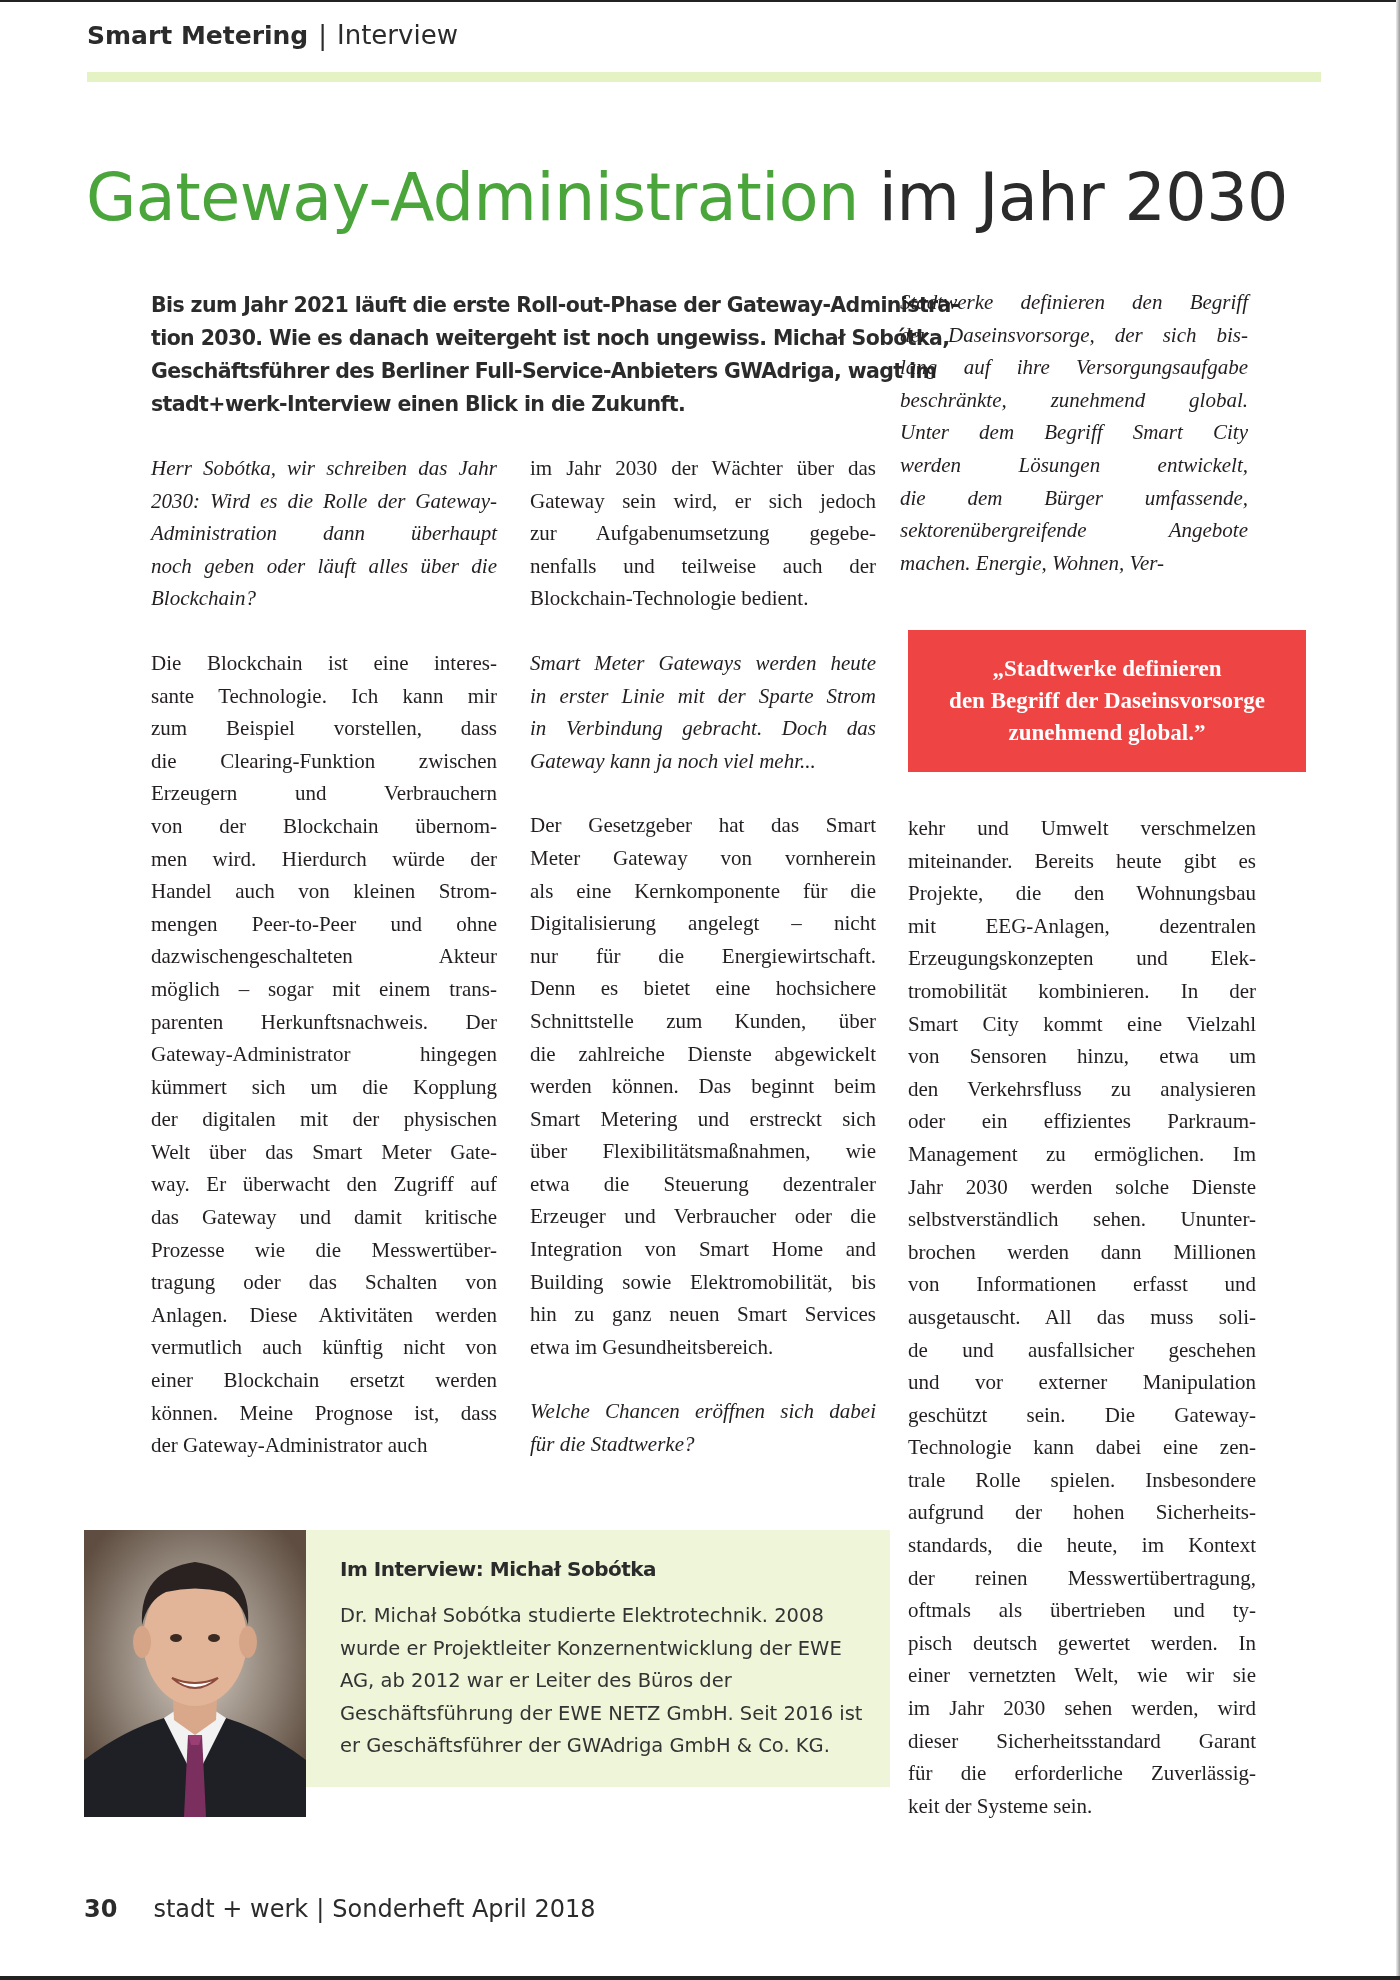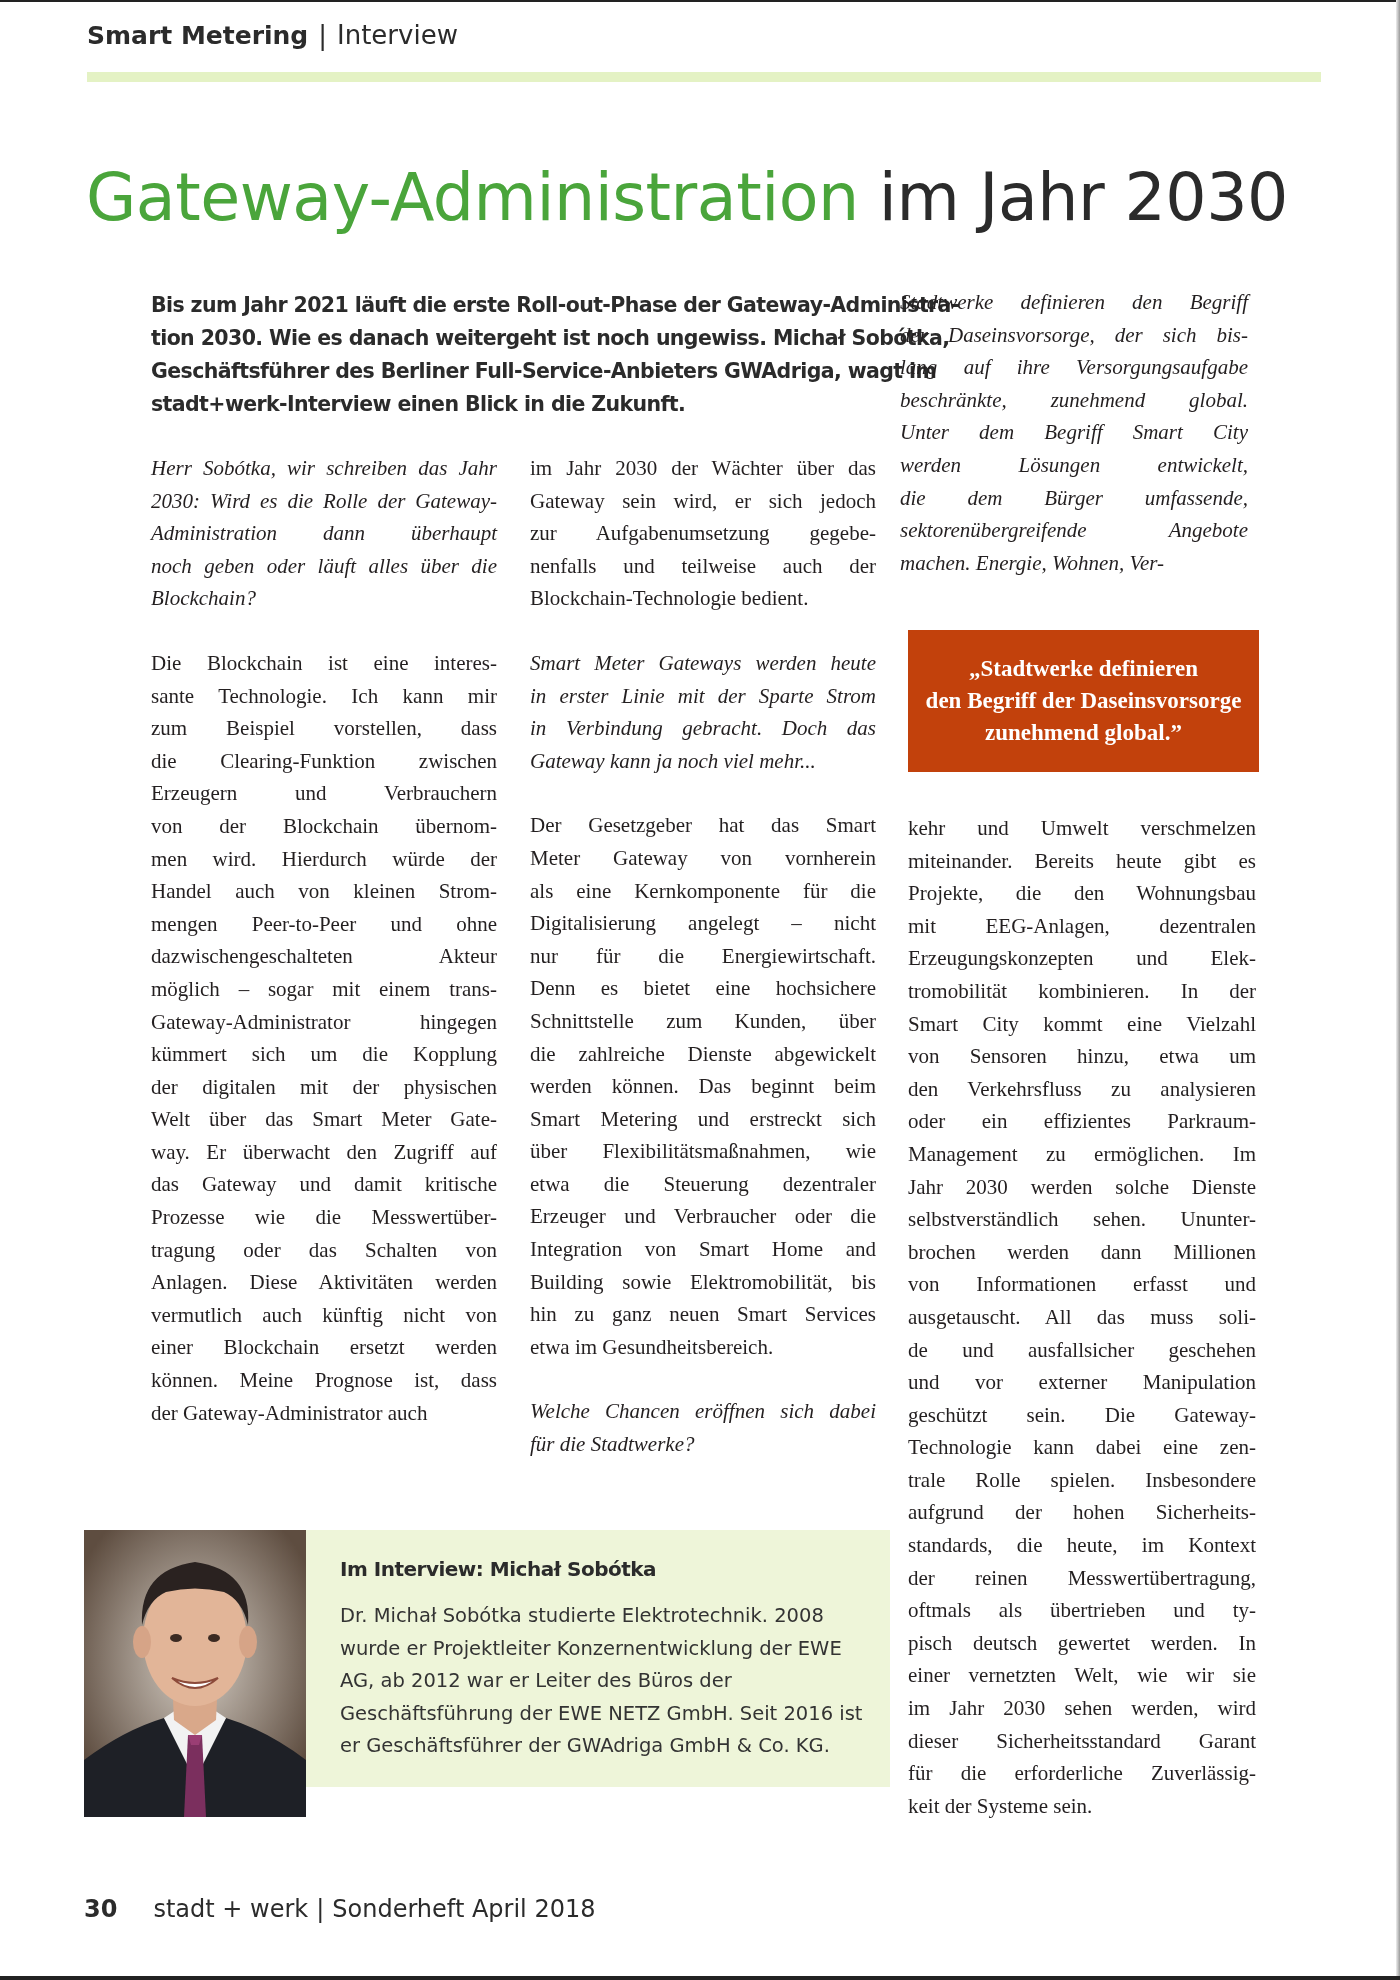--- a/index.html
+++ b/index.html
@@ -30,21 +30,21 @@
   .col .gap { height: 32px; }
   .col .q { font-style: italic; }
   .line { display: block; text-align: justify; text-align-last: justify; white-space: nowrap; overflow: visible; }
   .line.last { text-align-last: left; }
 
   .col1 { left: 151px; top: 452px; width: 346px; }
   .col2 { left: 530px; top: 452px; width: 346px; }
   .col3a { left: 900px; top: 286px; width: 348px; font-style: italic; }
   .col3b { left: 908px; top: 812px; width: 348px; }
 
-  .quote-box { position: absolute; left: 908px; top: 630px; width: 351px; height: 142px; background: #c2410c;
+  .quote-box { position: absolute; left: 908px; top: 630px; width: 398px; height: 142px; background: #ef4444;
     color: #ffffff; font-weight: bold; font-size: 23px; line-height: 32px; text-align: center;
     display: flex; flex-direction: column; justify-content: center; }
 
   .bio-box { position: absolute; left: 306px; top: 1530px; width: 584px; height: 257px; background: #eef5d9; }
   .bio-title { position: absolute; left: 340px; top: 1557px; font-size: 20px; font-weight: bold; color: #2b2b2b; letter-spacing: -0.5px; }
   .bio-text { position: absolute; left: 340px; top: 1600px; width: 540px; font-size: 19.5px; line-height: 32.5px; color: #333; }
 
   .portrait { position: absolute; left: 84px; top: 1530px; width: 222px; height: 287px; overflow: hidden;
     background: linear-gradient(90deg, #5a4a3e 0%, #a89b8c 25%, #c8c0b6 50%, #8d7e70 80%, #4e4035 100%); }
 
@@ -90,20 +90,21 @@
       <span class="line">sante Technologie. Ich kann mir</span>
       <span class="line">zum Beispiel vorstellen, dass</span>
       <span class="line">die Clearing-Funktion zwischen</span>
       <span class="line">Erzeugern und Verbrauchern</span>
       <span class="line">von der Blockchain übernom-</span>
       <span class="line">men wird. Hierdurch würde der</span>
       <span class="line">Handel auch von kleinen Strom-</span>
       <span class="line">mengen Peer-to-Peer und ohne</span>
       <span class="line">dazwischengeschalteten Akteur</span>
       <span class="line">möglich – sogar mit einem trans-</span>
+      <span class="line">parenten Herkunftsnachweis. Der</span>
       <span class="line">Gateway-Administrator hingegen</span>
       <span class="line">kümmert sich um die Kopplung</span>
       <span class="line">der digitalen mit der physischen</span>
       <span class="line">Welt über das Smart Meter Gate-</span>
       <span class="line">way. Er überwacht den Zugriff auf</span>
       <span class="line">das Gateway und damit kritische</span>
       <span class="line">Prozesse wie die Messwertüber-</span>
       <span class="line">tragung oder das Schalten von</span>
       <span class="line">Anlagen. Diese Aktivitäten werden</span>
       <span class="line">vermutlich auch künftig nicht von</span>

